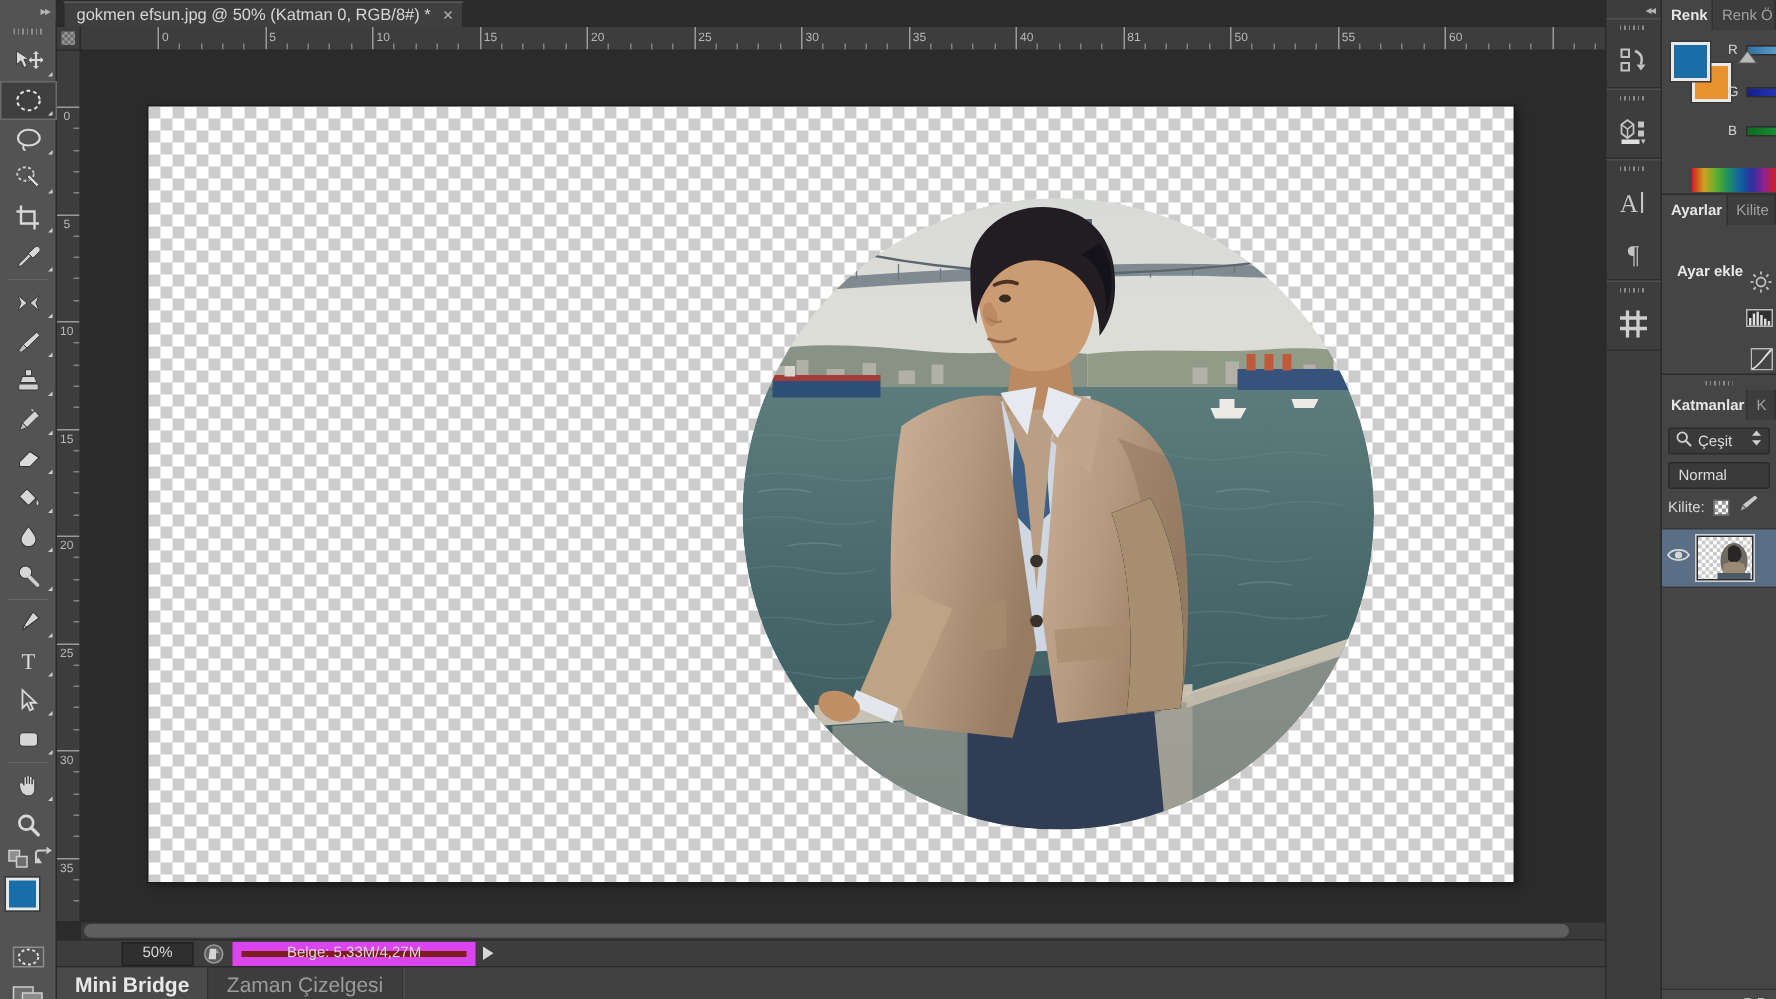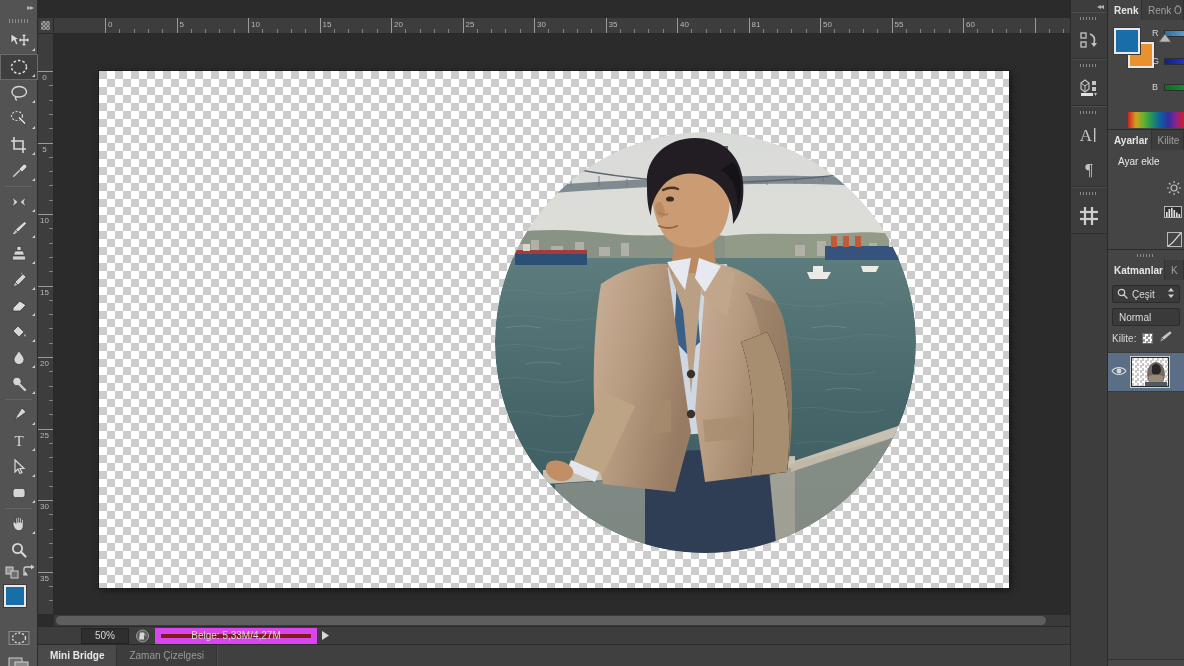--- a/index.html
+++ b/index.html
@@ -145,21 +145,21 @@
   #doc-arrow { width: 16px; display: flex; align-items: center; justify-content: center; }
 
   
   #bottom-tabs {
     position: absolute; left: 38px; bottom: 0; right: 76px; height: 22px;
     background: #3d3d3d; border-top: 1px solid #2a2a2a;
     display: flex; align-items: stretch;
   }
   .btab {
     display: flex; align-items: center; padding: 0 12px;
-    font-size: 10px; color: #9b9b9b; cursor: pointer;
+    font-size: 14px; color: #9b9b9b; cursor: pointer;
     border-right: 1px solid #333;
   }
   .btab.active { background: #4a4a4a; color: #e8e8e8; font-weight: bold; }
   #bottom-tabs .filler { flex: 1; background: #404040; border-left: 1px solid #4e4e4e; }
 
   
   #icon-dock {
     position: absolute; right: 76px; top: 0; width: 38px; height: 666px;
     background: #3d3d3d; border-left: 1px solid #2a2a2a; border-right: 1px solid #2a2a2a;
   }
@@ -208,21 +208,21 @@
   .slider-row .lbl { color: #d5d5d5; font-size: 9px; width: 8px; }
   .slider-bar { width: 30px; height: 7px; border: 1px solid #2e2e2e; }
   #ramp {
     position: absolute; left: 20px; bottom: 2px; width: 56px; height: 16px;
     background: linear-gradient(to right, #d02020, #d0a020, #60b030, #209060, #1060a0, #3030a0, #902090, #d02020);
   }
 
   
   #panel-adj { height: 120px; }
   #adj-body { position: relative; height: 100px; padding: 6px; }
-  #adj-title { color: #e8e8e8; font-size: 10px; font-weight: normal; margin: 0 0 6px 4px; }
+  #adj-title { color: #e8e8e8; font-size: 10px; font-weight: bold; margin: 20px 0 6px 4px; }
   .adj-icon-row { position: absolute; right: 2px; display: flex; gap: 4px; }
 
   
   #panel-layers { height: 416px; }
   #layers-body { position: relative; height: 396px; background: #454545; }
   #filter-row {
     margin: 5px 4px; height: 18px; background: #3a3a3a;
     border: 1px solid #2b2b2b; border-radius: 2px;
     display: flex; align-items: center; padding: 0 4px; gap: 4px;
   }
@@ -459,20 +459,26 @@
 
     <div class="tool">
       <svg width="24" height="18" viewBox="0 0 24 18">
         <rect x="2" y="3" width="13" height="9" fill="#6e6e6e" stroke="#cfcfcf" stroke-width="1"></rect>
         <rect x="8" y="7" width="13" height="9" fill="#8a8a8a" stroke="#cfcfcf" stroke-width="1"></rect>
       </svg>
 
     </div>
   </div>
 
+  <div id="tabbar">
+    <div id="doc-tab">
+      <span class="title">gokmen efsun.jpg @ 50% (Katman 0, RGB/8#) *</span>
+      <span class="close">×</span>
+    </div>
+  </div>
 
   <div id="ruler-corner">
     <div class="sq"></div>
   </div>
   <div id="ruler-h">
       <div class="rtick" style="left: 51px; top: 0px; width: 1px; height: 15px;"></div>
       <div class="rlabel" style="left: 54px; top: 2px;">0</div>
       <div class="rtick" style="left: 65.3px; bottom: 0px; width: 1px; height: 4px; opacity: 0.75;"></div>
       <div class="rtick" style="left: 79.6px; bottom: 0px; width: 1px; height: 4px; opacity: 0.75;"></div>
       <div class="rtick" style="left: 93.9px; bottom: 0px; width: 1px; height: 4px; opacity: 0.75;"></div>

